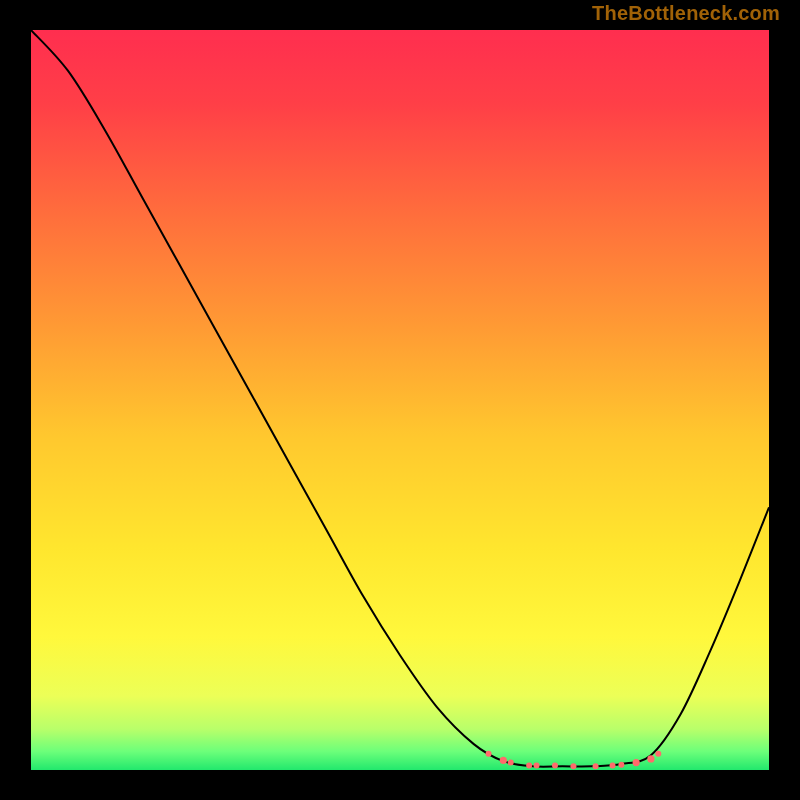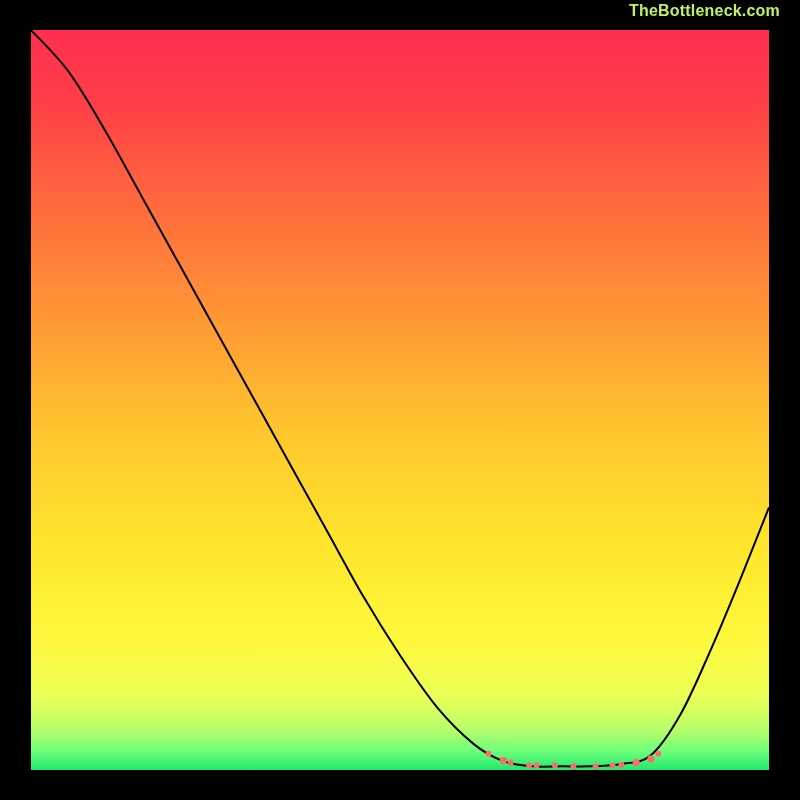--- a/index.html
+++ b/index.html
@@ -14,22 +14,22 @@
   .frame {
     position: relative;
     width: 800px;
     height: 800px;
     background: #000;
   }
   .attribution {
     position: absolute;
     top: 2px;
     right: 20px;
-    color: #bef264;
-    font-size: 16px;
+    color: #a16207;
+    font-size: 20px;
     font-weight: bold;
     letter-spacing: 0.2px;
   }
   .plot-wrap {
     position: absolute;
     left: 31px;
     top: 30px;
     width: 738px;
     height: 740px;
   }

